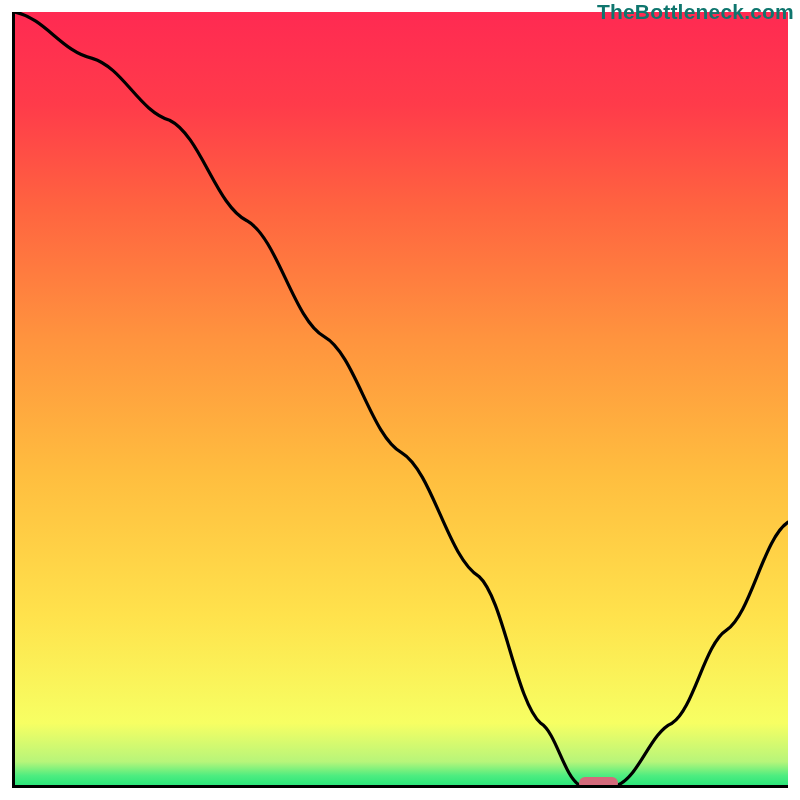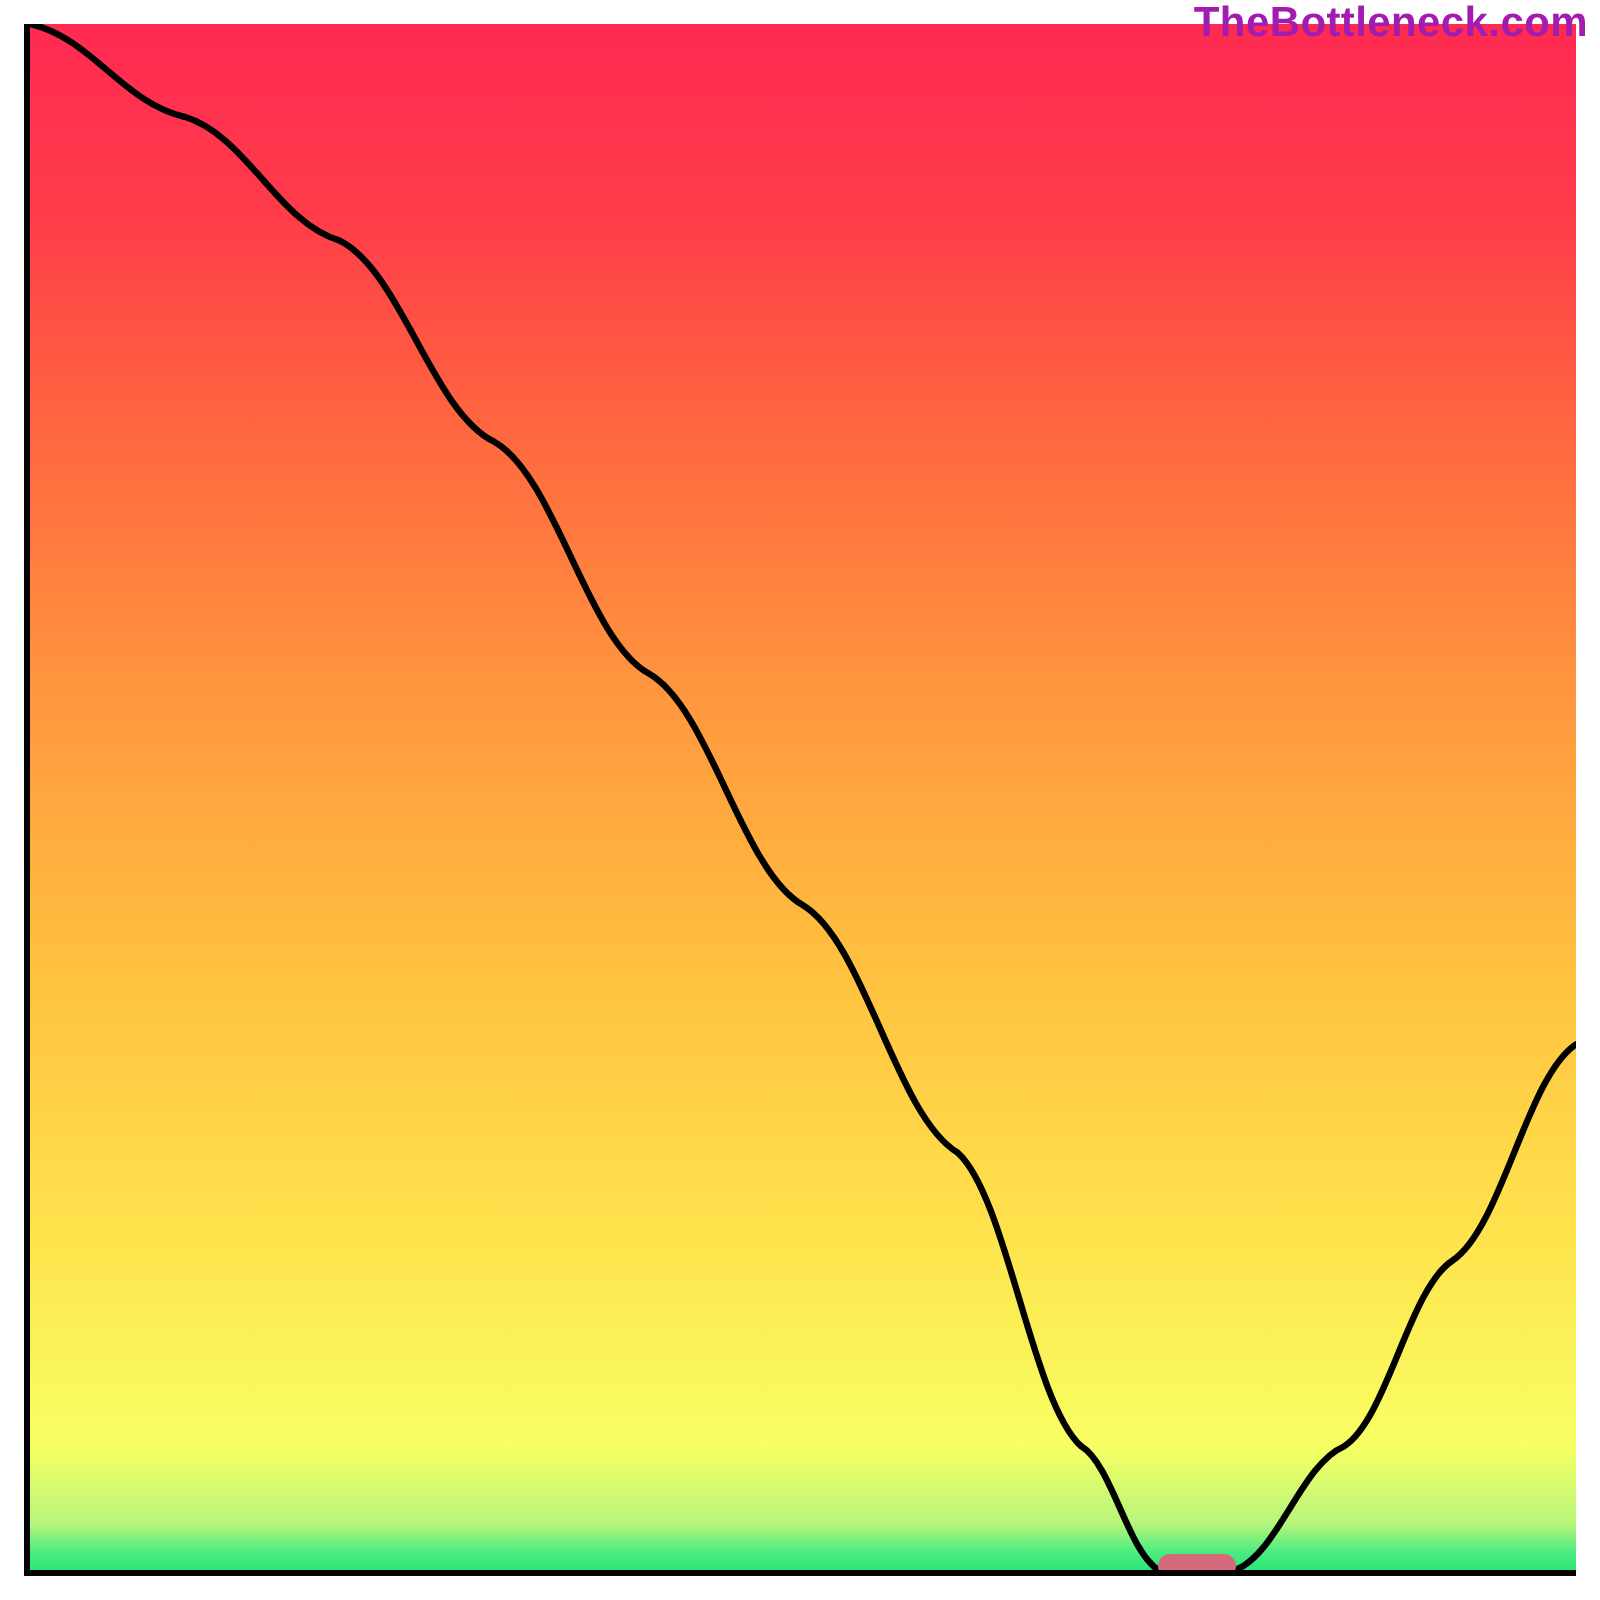--- a/index.html
+++ b/index.html
@@ -56,21 +56,21 @@
     border-radius: 6px;
     background: #d46a7b;
   }
   .watermark {
     position: absolute;
     top: 0px;
     right: 6px;
     font-family: Arial, Helvetica, sans-serif;
     font-size: 21px;
     font-weight: 600;
-    color: #a21caf;
+    color: #0f766e;
     letter-spacing: 0.2px;
   }
 </style>
 </head>
 <body>
 
 <div class="chart-container">
 
   <div class="plot-area">
     <div class="gradient-bg"></div>

